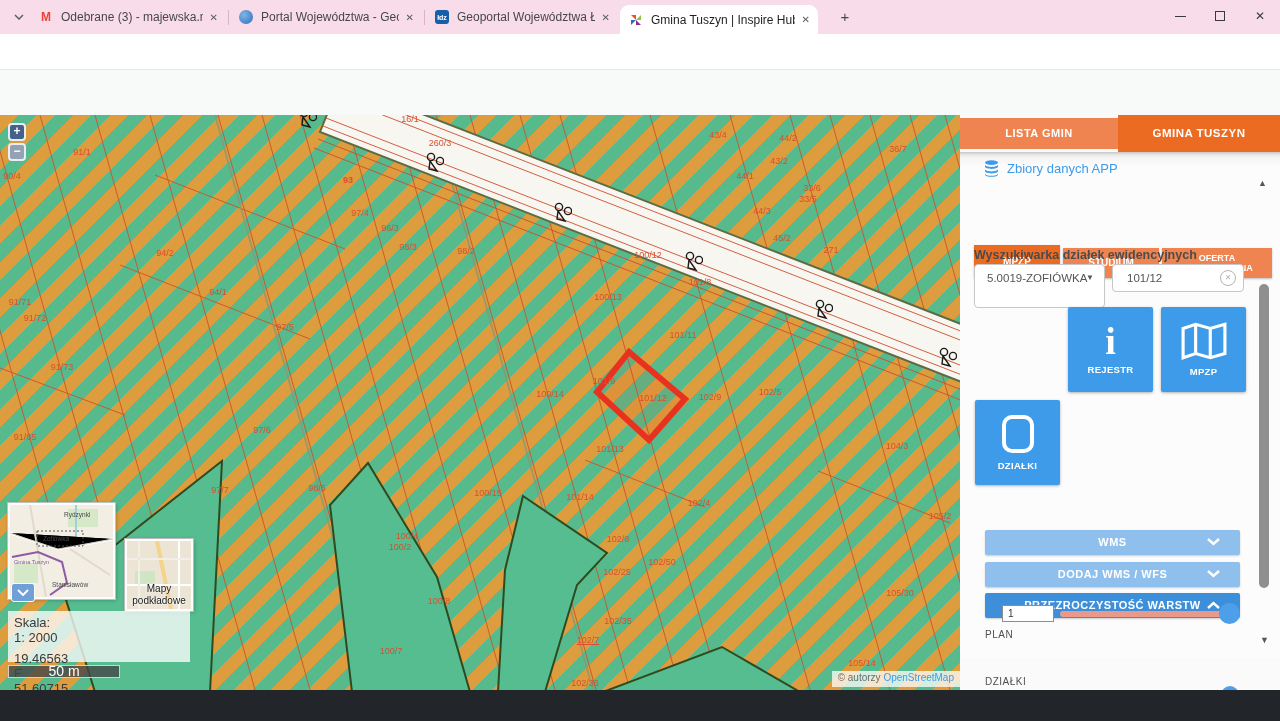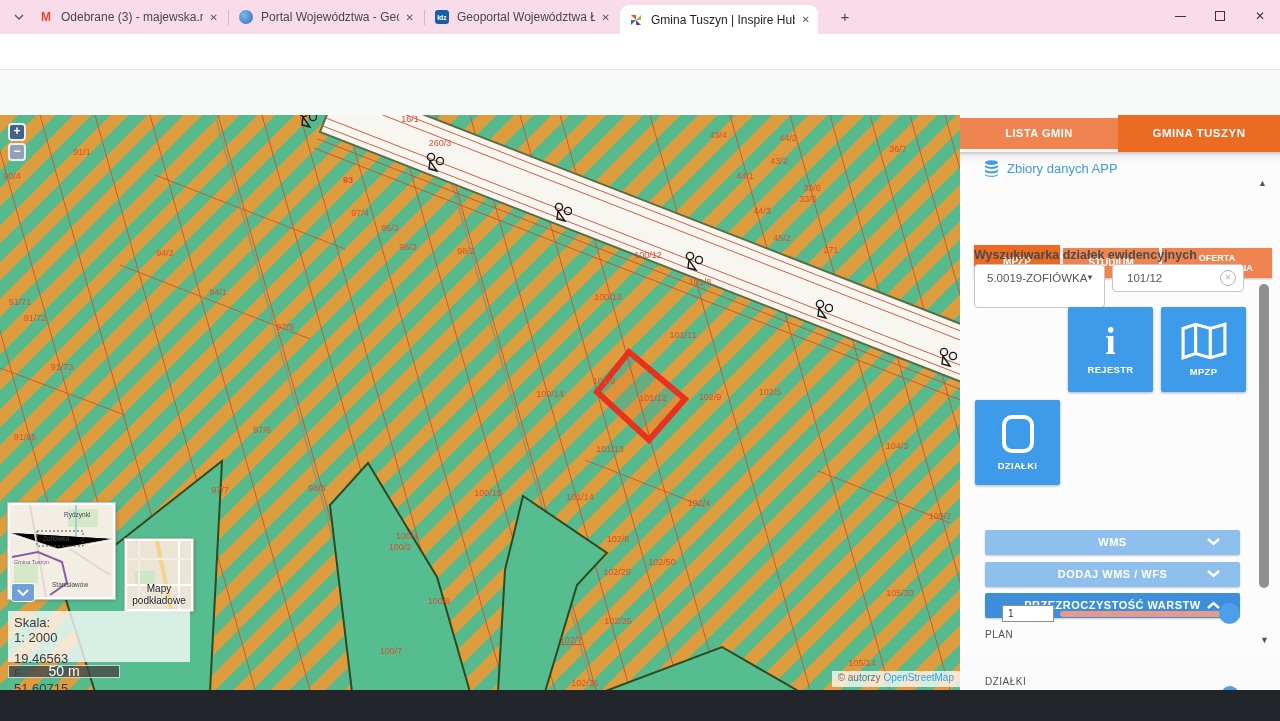--- a/index.html
+++ b/index.html
@@ -453,21 +453,21 @@
         <div class="map-label" style="left: 391px; top: 536px;">100/7</div>
 
         <div class="map-label" style="left: 618px; top: 424px;">102/8</div>
 
         <div class="map-label" style="left: 617px; top: 457px;">102/25</div>
 
         <div class="map-label" style="left: 662px; top: 447px;">102/50</div>
 
         <div class="map-label" style="left: 618px; top: 506px;">102/35</div>
 
-        <div class="map-label" style="left: 571px; top: 525px; text-decoration: underline;">102/7</div>
+        <div class="map-label" style="left: 588px; top: 525px; text-decoration: underline;">102/7</div>
 
         <div class="map-label" style="left: 585px; top: 568px;">102/36</div>
 
         <div class="map-label" style="left: 897px; top: 331px;">104/3</div>
 
         <div class="map-label" style="left: 699px; top: 388px;">102/4</div>
 
         <div class="map-label" style="left: 940px; top: 401px;">105/2</div>
 
         <div class="map-label" style="left: 900px; top: 478px;">105/30</div>

